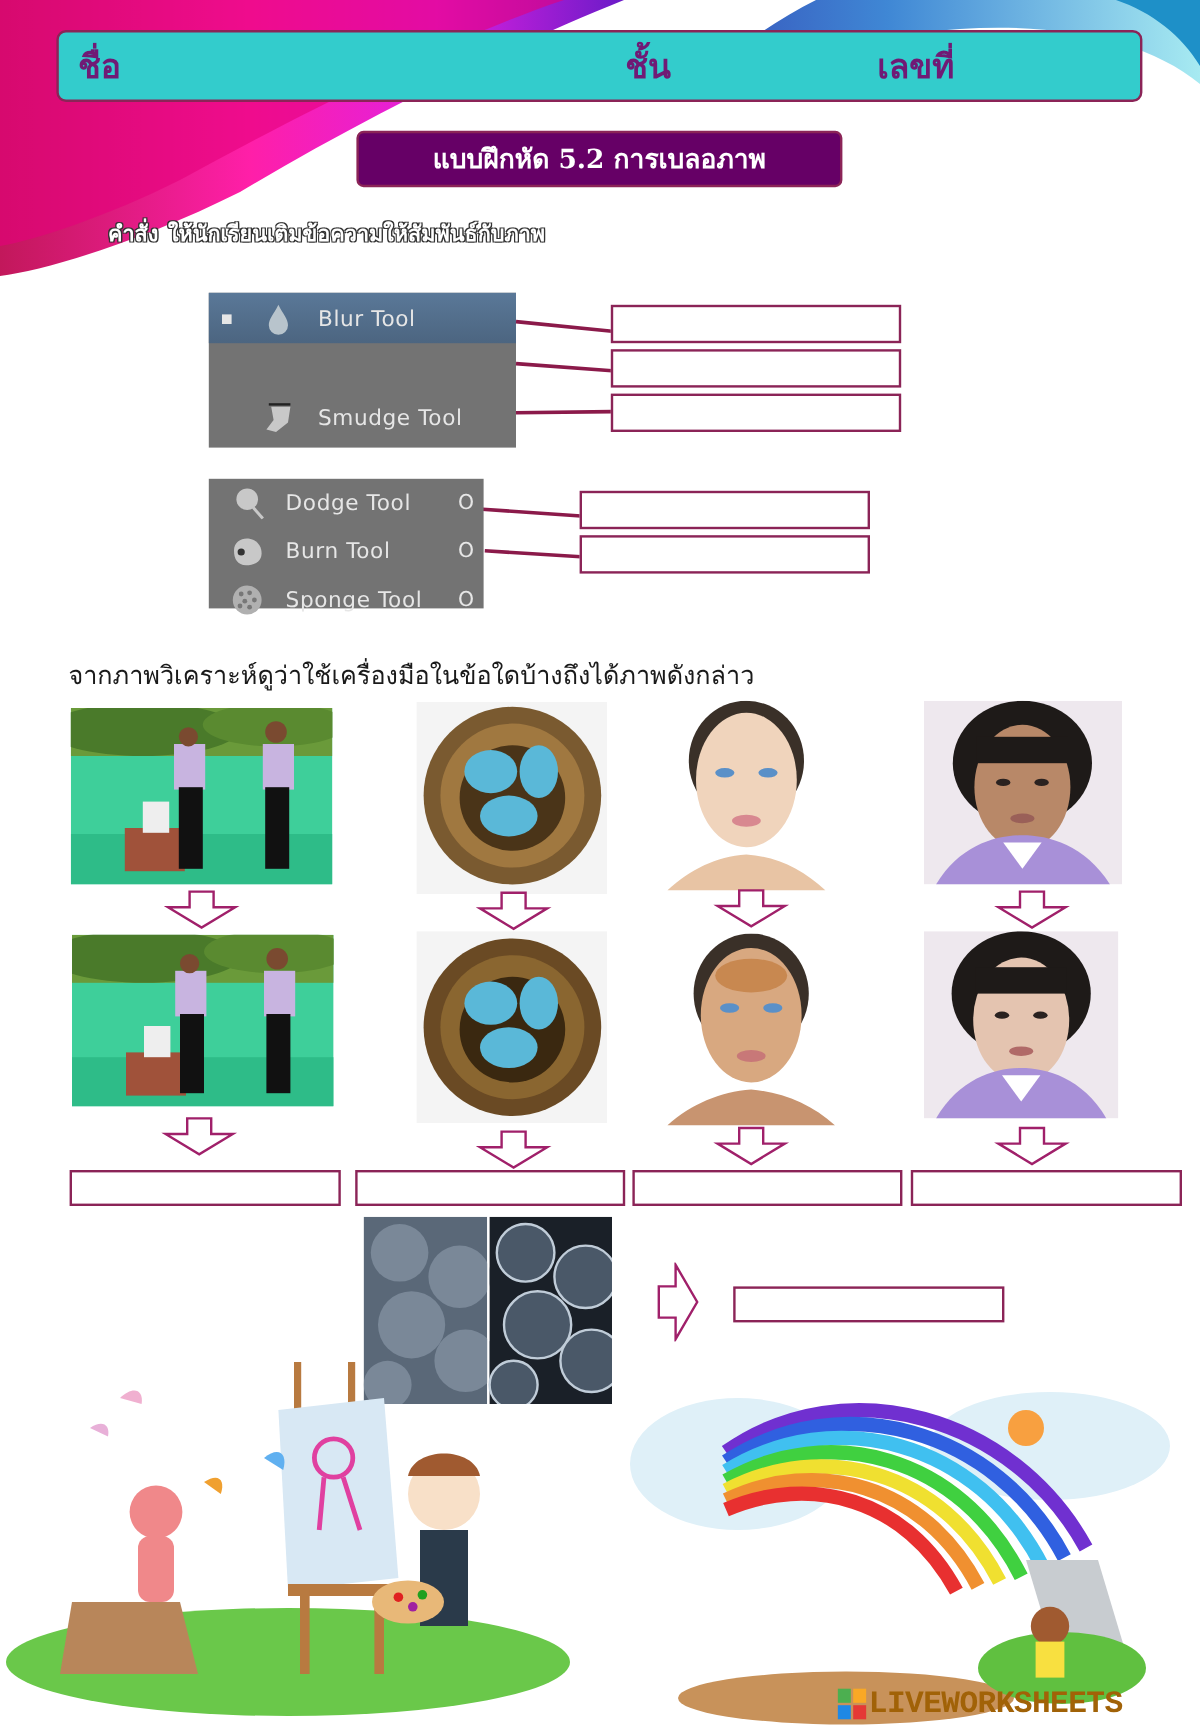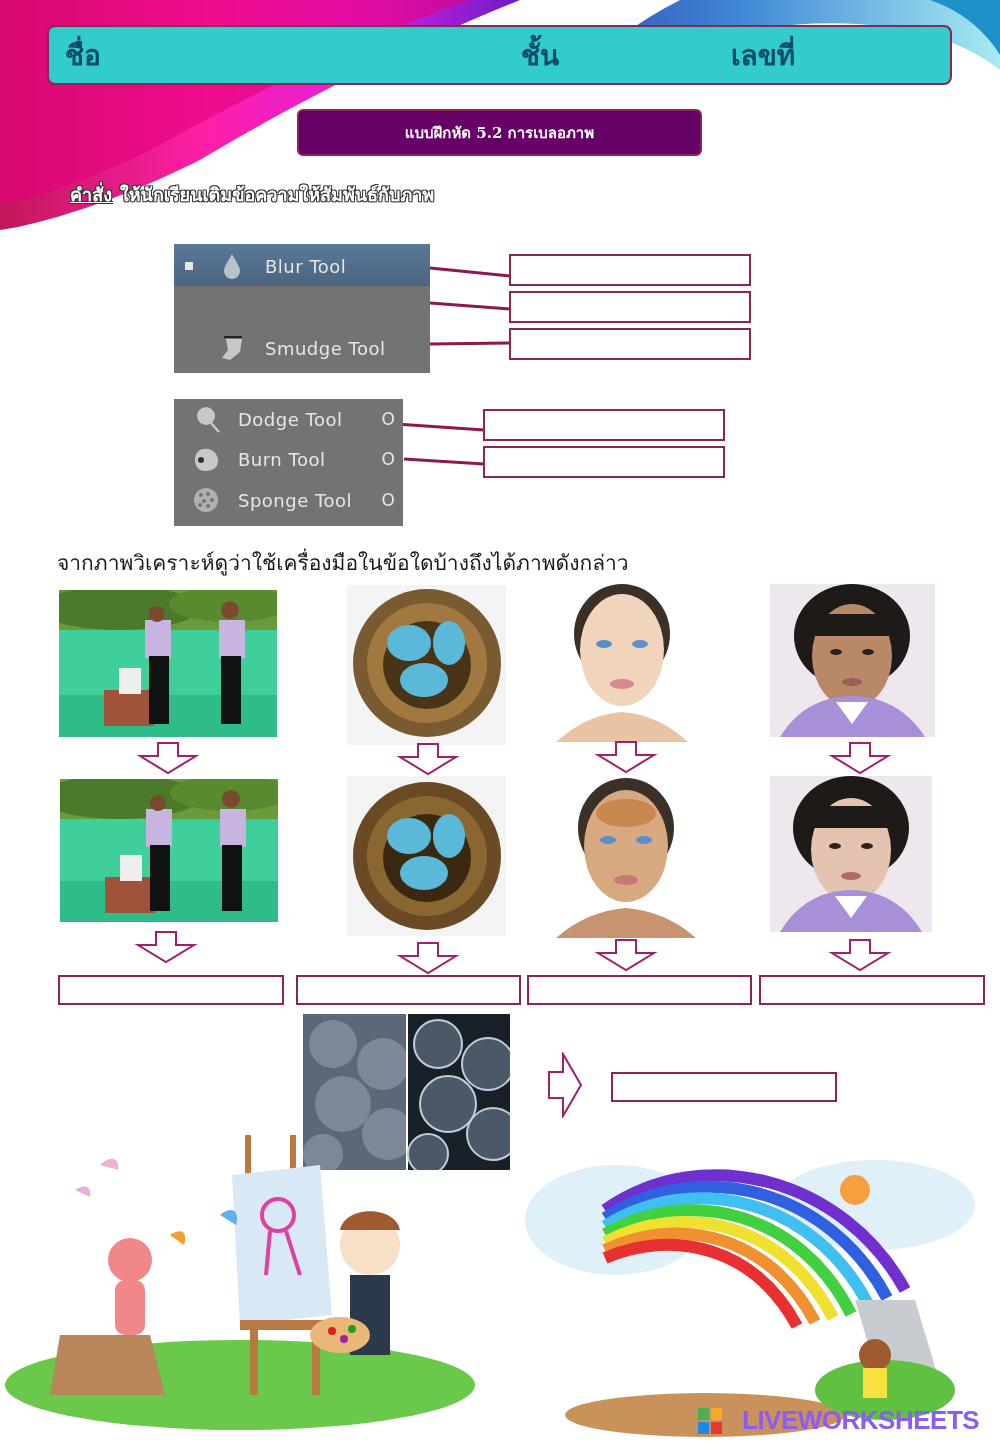--- a/index.html
+++ b/index.html
@@ -5,34 +5,34 @@
   * { box-sizing: border-box; margin: 0; padding: 0; }
   html, body { width: 1000px; height: 1443px; }
   body { position: relative; background: #ffffff; font-family: "DejaVu Serif", "Liberation Serif", serif; overflow: hidden; }
   .abs { position: absolute; }
 
   
   .swoosh { left: 0; top: 0; width: 1000px; height: 240px; }
 
   
   .header-bar { left: 47px; top: 25px; width: 905px; height: 60px; background: #33cccc; border: 2px solid #8b2457; border-radius: 8px; }
-  .header-label { position: absolute; top: 6px; font-family: "DejaVu Sans", "Liberation Sans", sans-serif; font-weight: bold; font-size: 28px; color: #0c4a6e; }
+  .header-label { position: absolute; top: 6px; font-family: "DejaVu Sans", "Liberation Sans", sans-serif; font-weight: bold; font-size: 28px; color: #701a75; }
 
   
-  .title-box { left: 297px; top: 109px; width: 405px; height: 47px; background: #660066; border: 2px solid #8b2457; border-radius: 6px; color: #ffffff; font-size: 15px; display: flex; align-items: center; justify-content: center; font-weight: bold; }
+  .title-box { left: 297px; top: 109px; width: 405px; height: 47px; background: #660066; border: 2px solid #8b2457; border-radius: 6px; color: #ffffff; font-size: 22px; display: flex; align-items: center; justify-content: center; font-weight: bold; }
 
   .instruction { left: 70px; top: 180px; font-size: 18px; color: #ffffff; font-weight: bold;
     text-shadow: -1px -1px 0 #333, 1px -1px 0 #333, -1px 1px 0 #333, 1px 1px 0 #333; }
-  .instruction .lead { text-decoration: underline; margin-right: 8px; }
+  .instruction .lead { margin-right: 8px; margin-left: 20px; }
 
   
   .tool-panel { background: #737373; }
   .panel1 { left: 174px; top: 244px; width: 256px; height: 129px; }
   .panel1 .sel { position:absolute; left:0; top:0; width:256px; height:42px; background: linear-gradient(#5a7898,#4c6580); }
-  .panel2 { left: 174px; top: 399px; width: 229px; height: 127px; }
+  .panel2 { left: 174px; top: 399px; width: 229px; height: 108px; }
   .tool-row { position: absolute; left: 0; display: flex; align-items: center; width: 100%; }
   .tool-label { font-family: "DejaVu Sans", "Liberation Sans", sans-serif; font-size: 18px; color: #e6e6e6; letter-spacing: 0.5px; }
   .tool-key { position: absolute; right: 8px; font-family: "DejaVu Sans", "Liberation Sans", sans-serif; font-size: 17px; color: #e6e6e6; }
   .tool-icon { width: 28px; height: 28px; display: inline-block; }
   .sel-dot { position: absolute; left: 11px; width: 8px; height: 8px; background: #e6e6e6; }
 
   .answer-box { background: #ffffff; border: 2px solid #8b2457; }
   .connector { stroke: #8b1a4a; stroke-width: 3; }
 
   .question { left: 57px; top: 546px; font-size: 21px; color: #1a1a1a; }
@@ -334,14 +334,14 @@
   <rect x="338" y="218" width="24" height="30" fill="#f8e040"></rect>
 </svg>
 
 <div class="abs" style="left:698px;top:1405px;display:flex;align-items:center;">
   <svg width="24" height="26" viewBox="0 0 24 26">
     <rect x="0" y="0" width="11" height="12" fill="#4caf50"></rect>
       <rect x="13" y="0" width="11" height="12" fill="#f9a825"></rect>
     <rect x="0" y="14" width="11" height="12" fill="#1e88e5"></rect>
       <rect x="13" y="14" width="11" height="12" fill="#e53935"></rect>
   </svg>
-  <span style="font-family:Liberation Sans, sans-serif;font-weight:bold;font-size:26px;color:#8b5cf6;margin-left:20px;letter-spacing:-0.5px;">LIVEWORKSHEETS</span>
+  <span style="font-family:Liberation Mono, monospace;font-weight:bold;font-size:26px;color:#a16207;margin-left:2px;letter-spacing:-0.5px;">LIVEWORKSHEETS</span>
 </div>
 
 </body></html>

